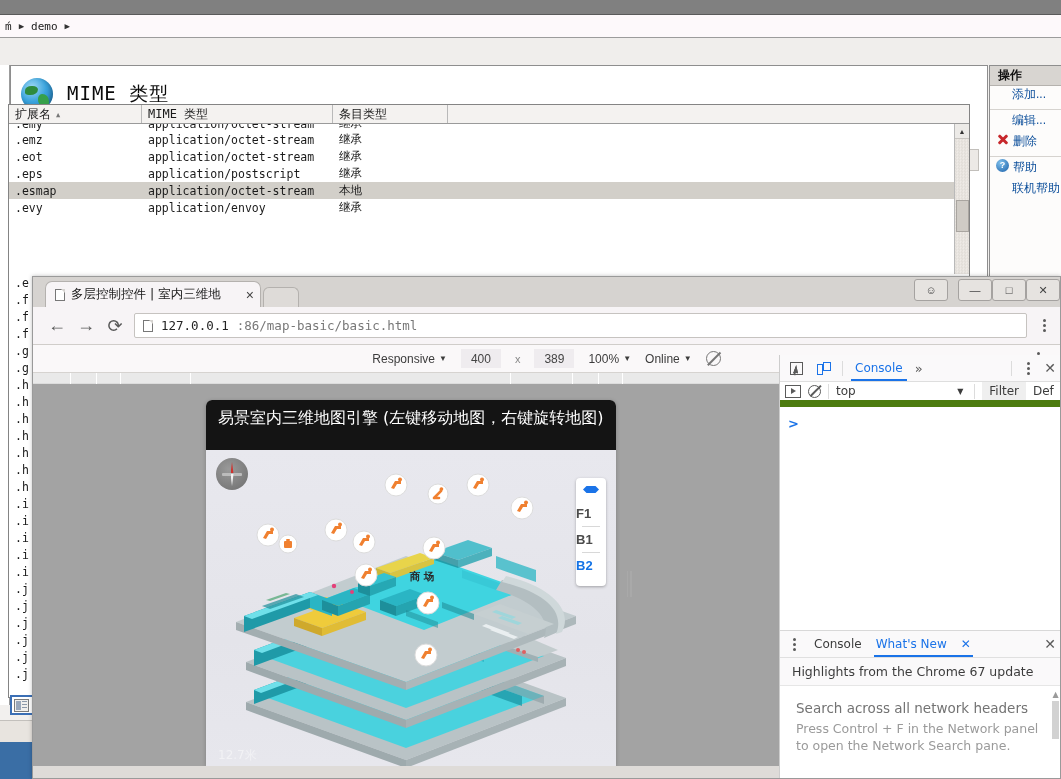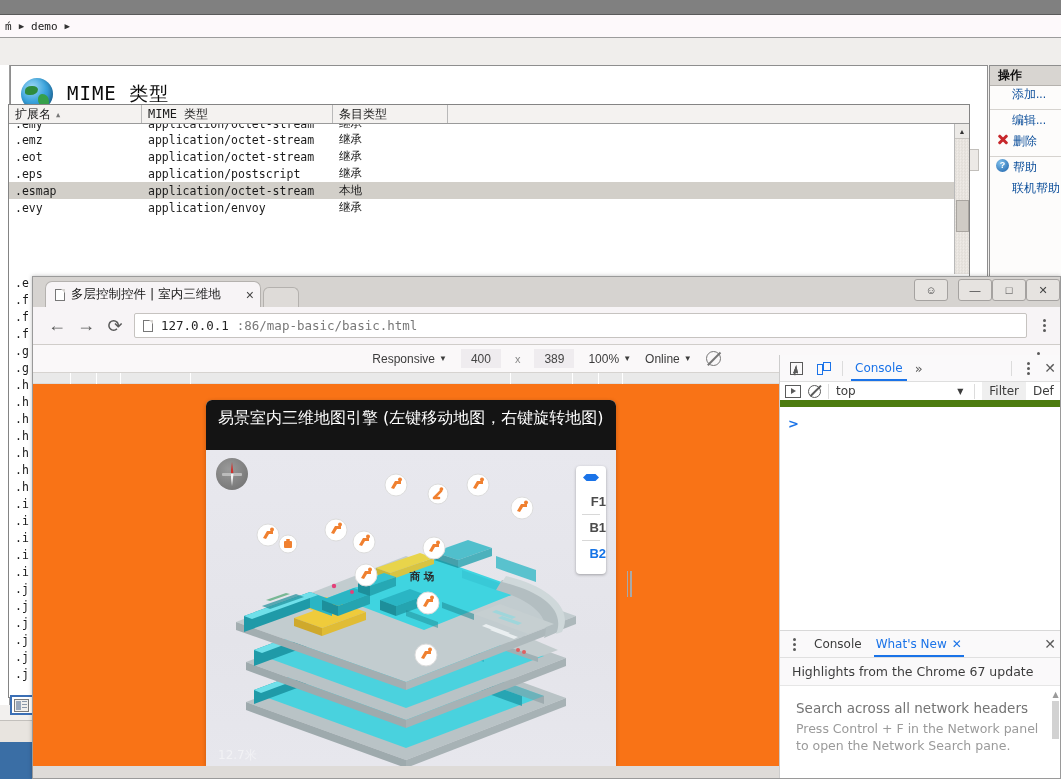--- a/index.html
+++ b/index.html
@@ -336,21 +336,21 @@
   .dev-toolbar .kebab { position: absolute; right: 14px; }
 
   .dev-ruler {
     height: 11px; background: #e9e9e9;
     display: flex; border-bottom: 1px solid #dcdcdc;
   }
   .dev-ruler i { display: block; border-right: 1px solid #fff; height: 11px; }
 
   
   .viewport-area {
-    position: relative; height: 382px; background: #f97316; overflow: hidden;
+    position: relative; height: 382px; background: #a3a3a3; overflow: hidden;
   }
   .phone-frame {
     position: absolute; left: 173px; top: 16px;
     width: 410px; height: 366px;
     background: #fff;
     border-radius: 6px 6px 0 0;
     box-shadow: 0 1px 4px rgba(0,0,0,.22);
     overflow: hidden;
   }
   .map-title {
@@ -380,26 +380,26 @@
     width: 3px; height: 12px; background: #f2f2f2;
     clip-path: polygon(0 0, 100% 0, 50% 100%);
   }
   .compass-bar {
     position: absolute; left: 6px; top: 14.5px; width: 20px; height: 3px;
     background: #bcbcbc; border-radius: 1px;
   }
 
   
   .floor-ctrl {
-    position: absolute; right: 10px; top: 16px;
+    position: absolute; right: 10px; top: 28px;
     width: 30px;
     background: #fff; border-radius: 4px;
     box-shadow: 0 1px 3px rgba(0,0,0,.3);
     padding: 6px 0 8px;
-    text-align: right;
+    text-align: left;
   }
   .floor-eye {
     width: 16px; height: 7px; margin: 2px auto 8px;
     background: #1a73e8;
     clip-path: polygon(0 50%, 22% 0, 78% 0, 100% 50%, 78% 100%, 22% 100%);
   }
   .floor-item {
     font-size: 13px; font-weight: bold; color: #4b4b4b;
     padding: 5px 0;
     font-family: "Liberation Sans", sans-serif;
@@ -509,21 +509,21 @@
 
   
   .dt-drawer { border-top: 1px solid #d8d8d8; }
   .dt-drawer-tabs {
     height: 27px; background: #faf9fa;
     display: flex; align-items: center; gap: 10px; padding: 0 6px;
     border-bottom: 1px solid #e0e0e0;
   }
   .dt-drawer-tabs .kebab { flex-direction: column; }
   .dt-dtab { font-size: 12px; color: #3c3c3c; padding: 5px 2px 4px; border-bottom: 2px solid transparent; }
-  .dt-dtab.active { color: #1a73e8; border-bottom-color: #1a73e8; display: flex; gap: 5px; align-items: center; }
+  .dt-dtab.active { color: #1a73e8; border-bottom-color: #1a73e8; display: flex; gap: 14px; align-items: center; }
   .dt-whatsnew-head {
     height: 28px; background: #faf9fa;
     display: flex; align-items: center; padding-left: 12px;
     font-size: 12.5px; color: #3c3c3c;
     border-bottom: 1px solid #e6e6e6;
   }
   .dt-whatsnew-body {
     position: relative; height: 90px; background: #fff; padding: 14px 18px 0 16px;
     overflow: hidden;
   }

